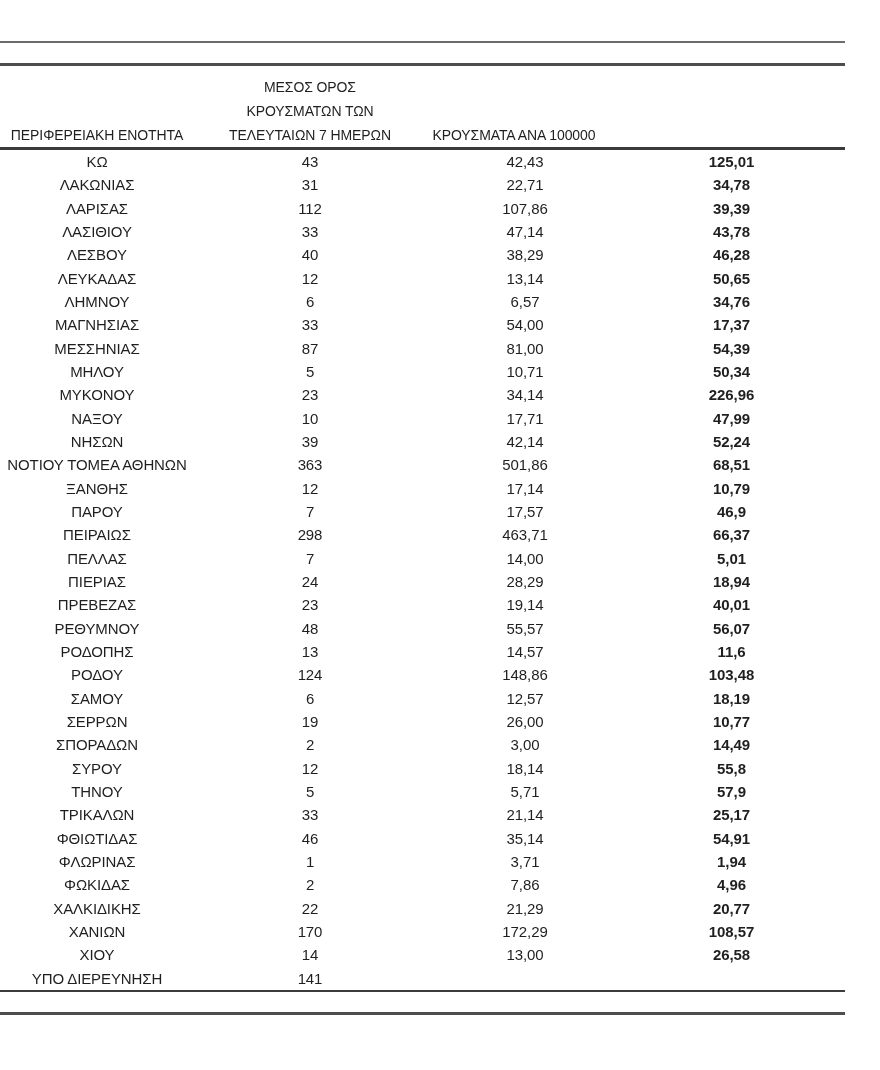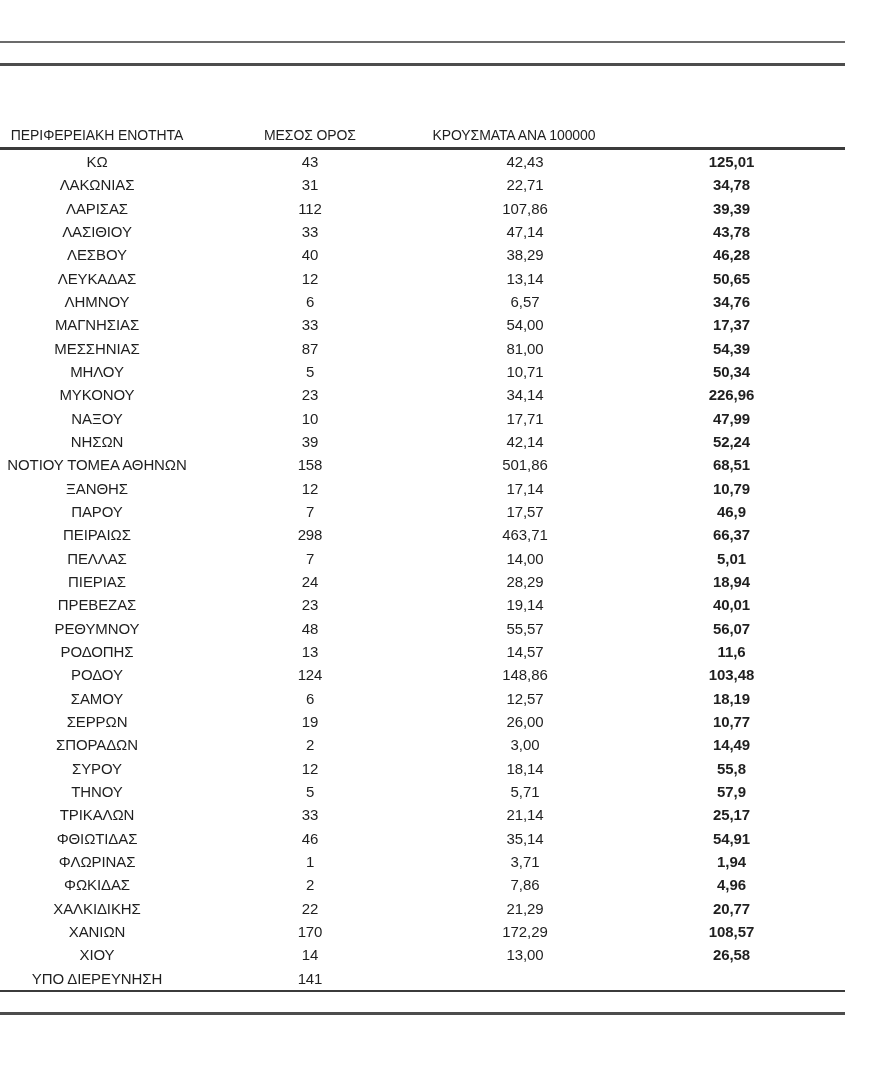--- a/index.html
+++ b/index.html
@@ -77,20 +77,22 @@
   <div class="rule rule-top-1"></div>
   <div class="rule rule-top-2"></div>
 
   <div class="cases-table">
     <div class="thead">
       <div class="hcell c0">
         <span class="hline">ΠΕΡΙΦΕΡΕΙΑΚΗ ΕΝΟΤΗΤΑ</span>
       </div>
       <div class="hcell c2">
         <span class="hline">ΜΕΣΟΣ ΟΡΟΣ</span>
+        <span class="hline">ΚΡΟΥΣΜΑΤΩΝ ΤΩΝ</span>
+        <span class="hline">ΤΕΛΕΥΤΑΙΩΝ 7 ΗΜΕΡΩΝ</span>
       </div>
       <div class="hcell c3">
         <span class="hline">ΚΡΟΥΣΜΑΤΑ ΑΝΑ 100000</span>
       </div>
     </div>
     <div class="tbody" id="tbody">
         <div class="trow">
           <div class="tcell c0">ΚΩ</div>
           <div class="tcell c1">43</div>
           <div class="tcell c2">42,43</div>
@@ -163,21 +165,21 @@
           <div class="tcell c3">47,99</div>
         </div>
         <div class="trow">
           <div class="tcell c0">ΝΗΣΩΝ</div>
           <div class="tcell c1">39</div>
           <div class="tcell c2">42,14</div>
           <div class="tcell c3">52,24</div>
         </div>
         <div class="trow">
           <div class="tcell c0">ΝΟΤΙΟΥ ΤΟΜΕΑ ΑΘΗΝΩΝ</div>
-          <div class="tcell c1">158</div>
+          <div class="tcell c1">363</div>
           <div class="tcell c2">501,86</div>
           <div class="tcell c3">68,51</div>
         </div>
         <div class="trow">
           <div class="tcell c0">ΞΑΝΘΗΣ</div>
           <div class="tcell c1">12</div>
           <div class="tcell c2">17,14</div>
           <div class="tcell c3">10,79</div>
         </div>
         <div class="trow">

